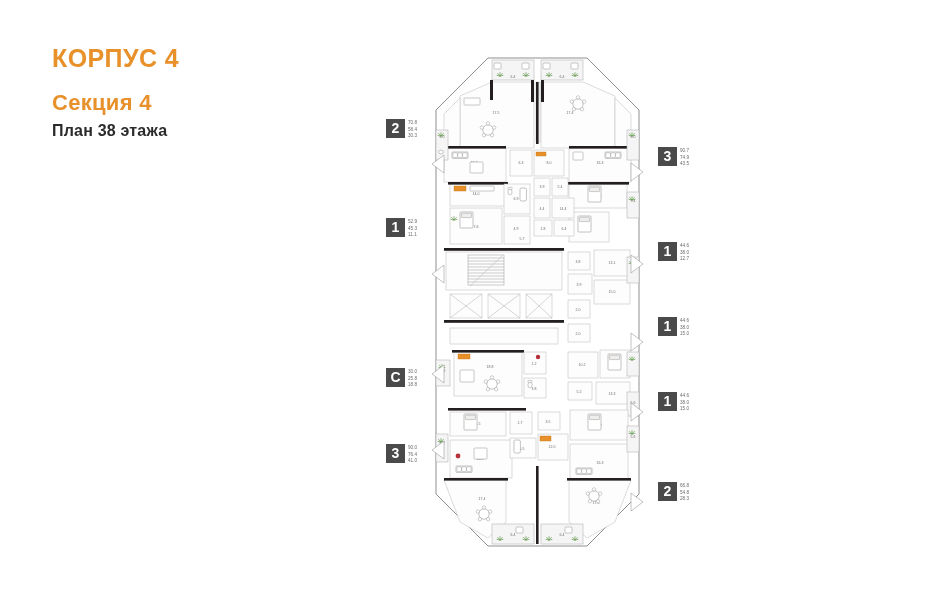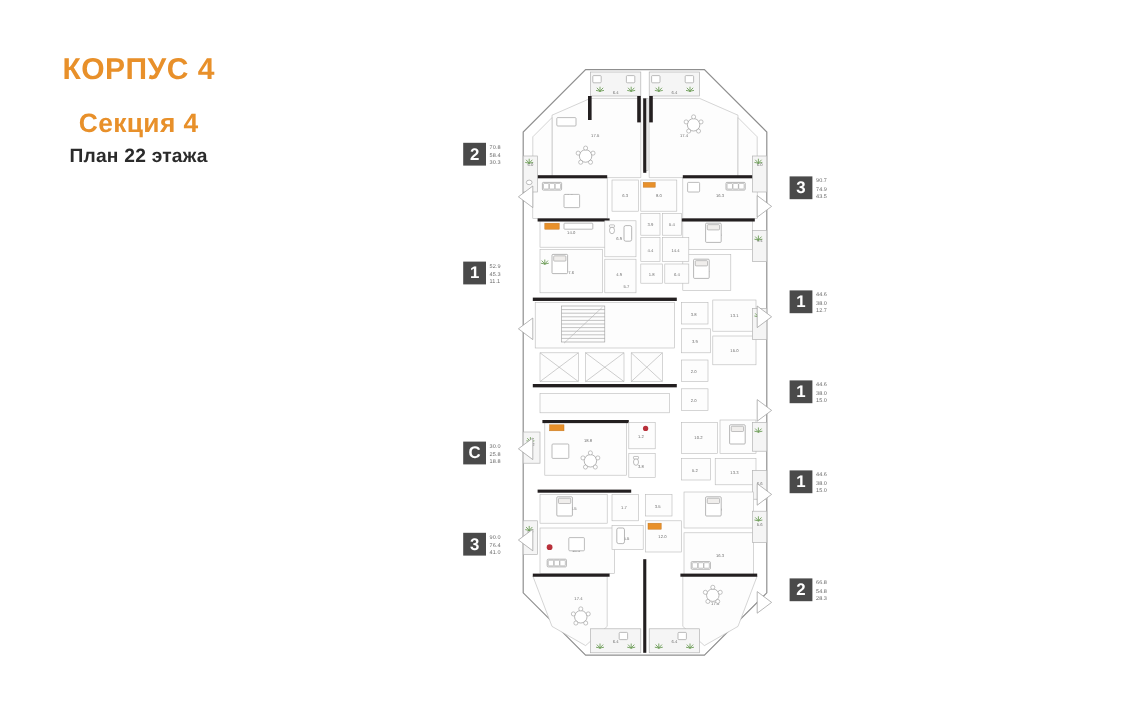--- a/index.html
+++ b/index.html
@@ -6,21 +6,21 @@
   html,body{margin:0;padding:0;}
   body{
     width:941px;height:600px;
     background:#ffffff;
     font-family:"Liberation Sans","DejaVu Sans",sans-serif;
     overflow:hidden;position:relative;
   }
   #stage{position:absolute;left:0;top:0;width:941px;height:600px;}
 
   
-  .title-block{position:absolute;left:52px;top:45px;text-align:center;}
+  .title-block{position:absolute;left:52px;top:45px;}
   .t-korpus{
     font-size:25px;font-weight:bold;color:#e8902a;
     letter-spacing:.4px;line-height:1.06;white-space:nowrap;
   }
   .t-section{
     font-size:22px;font-weight:bold;color:#e8902a;
     letter-spacing:.3px;line-height:1.12;margin-top:19px;white-space:nowrap;
   }
   .t-floor{
     font-size:16px;font-weight:bold;color:#2b2b2b;
@@ -46,21 +46,21 @@
   #plan svg{display:block;}
 </style>
 </head>
 <body>
 
 <div id="stage">
 
   <div class="title-block">
     <div class="t-korpus">КОРПУС 4</div>
     <div class="t-section">Секция 4</div>
-    <div class="t-floor">План 22 этажа</div>
+    <div class="t-floor">План 38 этажа</div>
   </div>
 
   <div class="badge" style="left:386px;top:119px;">
     <div class="sq">2</div>
     <div class="areas">
       <span>70.8</span>
       <span>58.4</span>
       <span>30.3</span>
     </div>
   </div>

